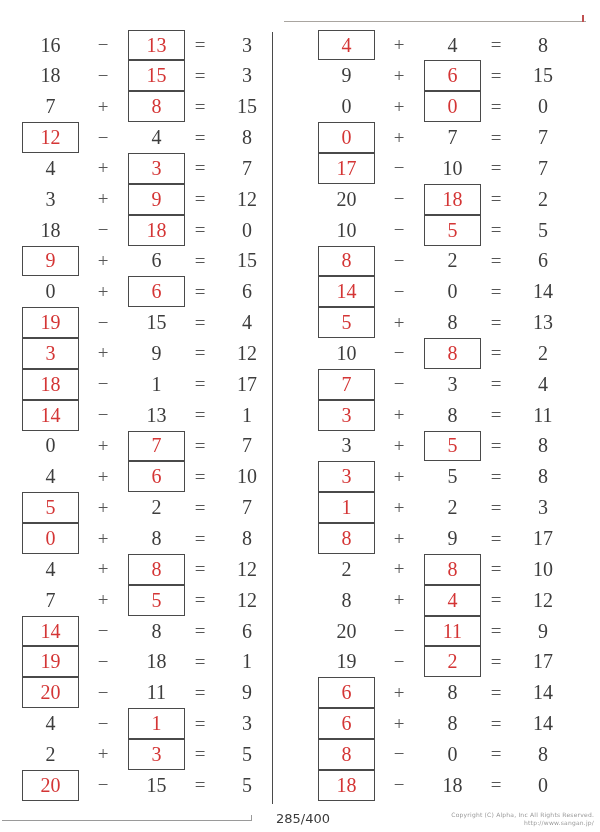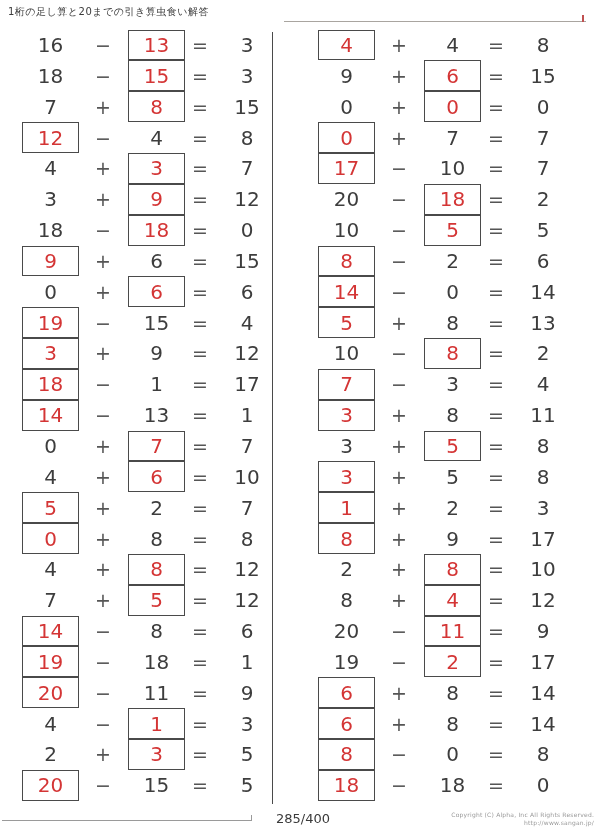--- a/index.html
+++ b/index.html
@@ -10,42 +10,41 @@
 
   .topline { position:absolute; left:284px; top:21px; width:302px; height:0; border-top:1px solid #a9a5a0; }
   .topline-tick { position:absolute; left:582px; top:15px; width:2px; height:7px; background:#c05050; }
 
   .divider { position:absolute; left:272px; top:32px; height:772px; width:0; border-left:1.5px solid #4a4a4a; }
 
   .col { position:absolute; top:29.6px; width:265px; }
   .col-left  { left:22px; }
   .col-right { left:318px; }
 
-  .row { display:flex; align-items:flex-end; height:30.85px; }
+  .row { display:flex; align-items:flex-end; height:30.85px;font-family:Liberation Serif, serif; }
   .cell { display:flex; align-items:center; justify-content:center;
           font-size:20px; color:#3d3d3d; height:100%; box-sizing:border-box; white-space:nowrap; }
   .cell.a   { width:57px; }
   .cell.op  { width:30px; margin-left:9px;  font-size:19px; color:#555; }
   .cell.b   { width:57px; margin-left:10px; }
   .cell.eq  { width:26px; margin-left:2px;  font-size:19px; color:#555; }
   .cell.res { width:54px; margin-left:7px; }
   .boxed { border:1.4px solid #4a4a4a; color:#d43535; background:#fff; }
 
   .bottomline { position:absolute; left:2px; top:820px; width:250px; height:0; border-top:1px solid #9a9a9a; }
   .bottomline-tick { position:absolute; left:251px; top:815px; width:1px; height:6px; background:#9a9a9a; }
 
   .pageno { position:absolute; left:276px; top:811px; font-size:13px; color:#3a3a3a; }
 
   .copyright { position:absolute; right:6px; top:811px; text-align:right; font-size:6px; line-height:7.5px; color:#999; letter-spacing:0.2px; }
 </style>
 </head>
 <body>
 
 <div class="page">
-  <div class="title">1桁の足し算と20までの引き算虫食い解答</div>
 
   <div class="topline"></div>
   <div class="topline-tick"></div>
 
   <div class="divider"></div>
 
   <div class="col col-left" id="col-left">
       <div class="row">
         <span class="cell a">16</span>
         <span class="cell op">−</span>

